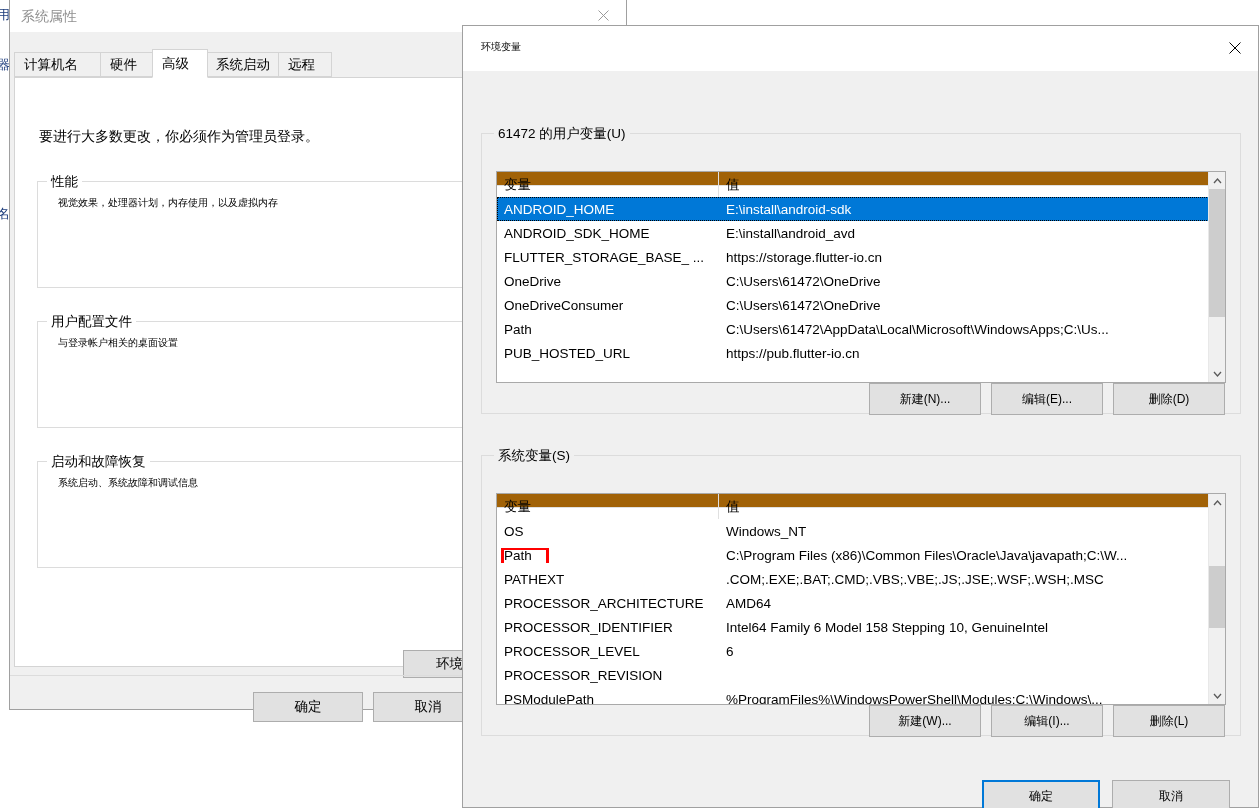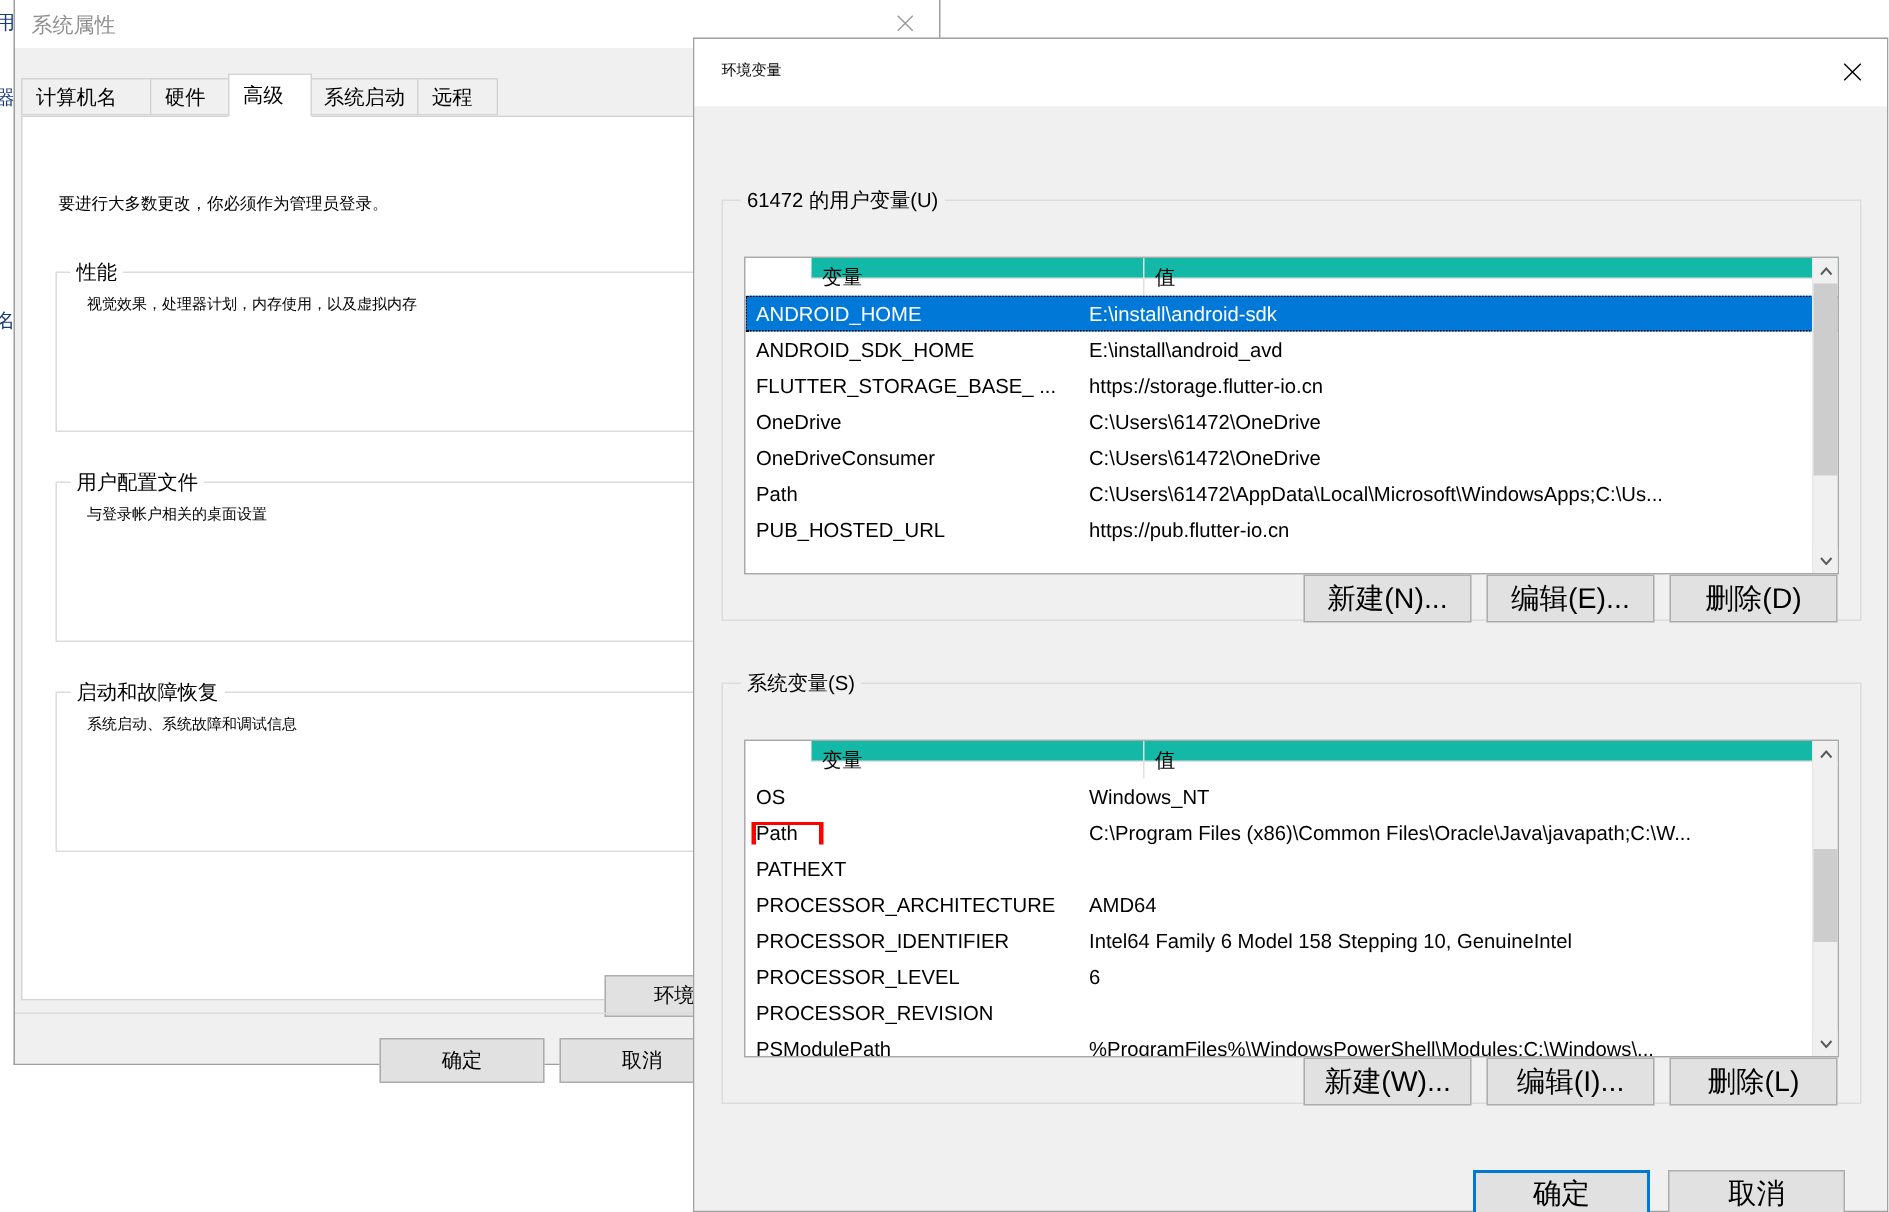--- a/index.html
+++ b/index.html
@@ -64,21 +64,21 @@
     top: 0; height: 29px; background: #ffffff;
     border: 1px solid #d4d4d4; border-bottom: 1px solid #ffffff;
     z-index: 3;
   }
   .tabpage {
     position: absolute; left: 4px; top: 45px; right: 4px; height: 590px;
     background: #ffffff; border: 1px solid #d4d4d4;
   }
   .tab-intro {
     position: absolute; left: 24px; top: 50px;
-    font-size: 11px; color: #000;
+    font-size: 14px; color: #000;
   }
   .groupbox {
     position: absolute; left: 22px; width: 560px;
     border: 1px solid #dcdcdc;
   }
   .groupbox > .gb-label {
     position: absolute; left: 9px; top: -9px;
     background: #ffffff; padding: 0 4px;
     font-size: 13.5px; color: #000;
   }
@@ -131,23 +131,22 @@
     position: absolute; left: 12px; top: -9px;
     background: #f0f0f0; padding: 0 4px; font-size: 13.5px; color: #000;
   }
 
   .lv {
     position: absolute; background: #ffffff; border: 1px solid #a9a9a9;
     overflow: hidden;
   }
   .lv-header {
     position: absolute; left: 0; top: 0; right: 0; height: 14px;
-    background: #14b8a6; border-bottom: 1px solid #e0e0e0;
+    background: #a16207; border-bottom: 1px solid #e0e0e0;
     display: flex;
-    margin-left: 44px;
   }
   .lv-header .hcell {
     font-size: 13.5px; color: #000; padding: 4px 0 0 7px;
     border-right: 1px solid #e0e0e0; height: 25px;
   }
   .lv-header .hcell.c1 { width: 222px; }
   .lv-header .hcell.c2 { flex: 1; border-right: none; }
   .lv-rows { position: absolute; left: 0; top: 25px; right: 0; bottom: 0; overflow: hidden; }
   .lv-row { height: 24px; display: flex; align-items: center; font-size: 13.5px; color: #000000; }
   .lv-row .rc1 { width: 222px; padding-left: 7px; white-space: nowrap; overflow: hidden; }
@@ -168,21 +167,21 @@
     display: flex; align-items: center; justify-content: center;
     color: #5a5a5a; font-size: 9px; background: #f0f0f0;
   }
   .vsb .arrow.up { top: 0; }
   .vsb .arrow.down { bottom: 0; }
   .vsb .thumb { position: absolute; left: 0; width: 17px; background: #cdcdcd; }
 
   .btn {
     position: absolute; background: #e1e1e1; border: 1px solid #adadad;
     display: flex; align-items: center; justify-content: center;
-    font-size: 19px; color: #000; height: 32px; width: 112px;
+    font-size: 12px; color: #000; height: 32px; width: 112px;
   }
   .btn.default { background: #e1e1e1; border: 2px solid #0078d7; }
   .btn.wide { width: 118px; }
 </style>
 </head>
 <body>
 
 <div id="screen">
 
   <div class="bg-sliver">
@@ -329,20 +328,21 @@
           </div>
           <div class="lv-row marked">
             <div class="rc1">
               <span>Path</span>
               <span class="markbox"></span>
             </div>
             <div class="rc2">C:\Program Files (x86)\Common Files\Oracle\Java\javapath;C:\W...</div>
           </div>
           <div class="lv-row">
             <div class="rc1">PATHEXT</div>
+            <div class="rc2">.COM;.EXE;.BAT;.CMD;.VBS;.VBE;.JS;.JSE;.WSF;.WSH;.MSC</div>
           </div>
           <div class="lv-row">
             <div class="rc1">PROCESSOR_ARCHITECTURE</div>
             <div class="rc2">AMD64</div>
           </div>
           <div class="lv-row">
             <div class="rc1">PROCESSOR_IDENTIFIER</div>
             <div class="rc2">Intel64 Family 6 Model 158 Stepping 10, GenuineIntel</div>
           </div>
           <div class="lv-row">

